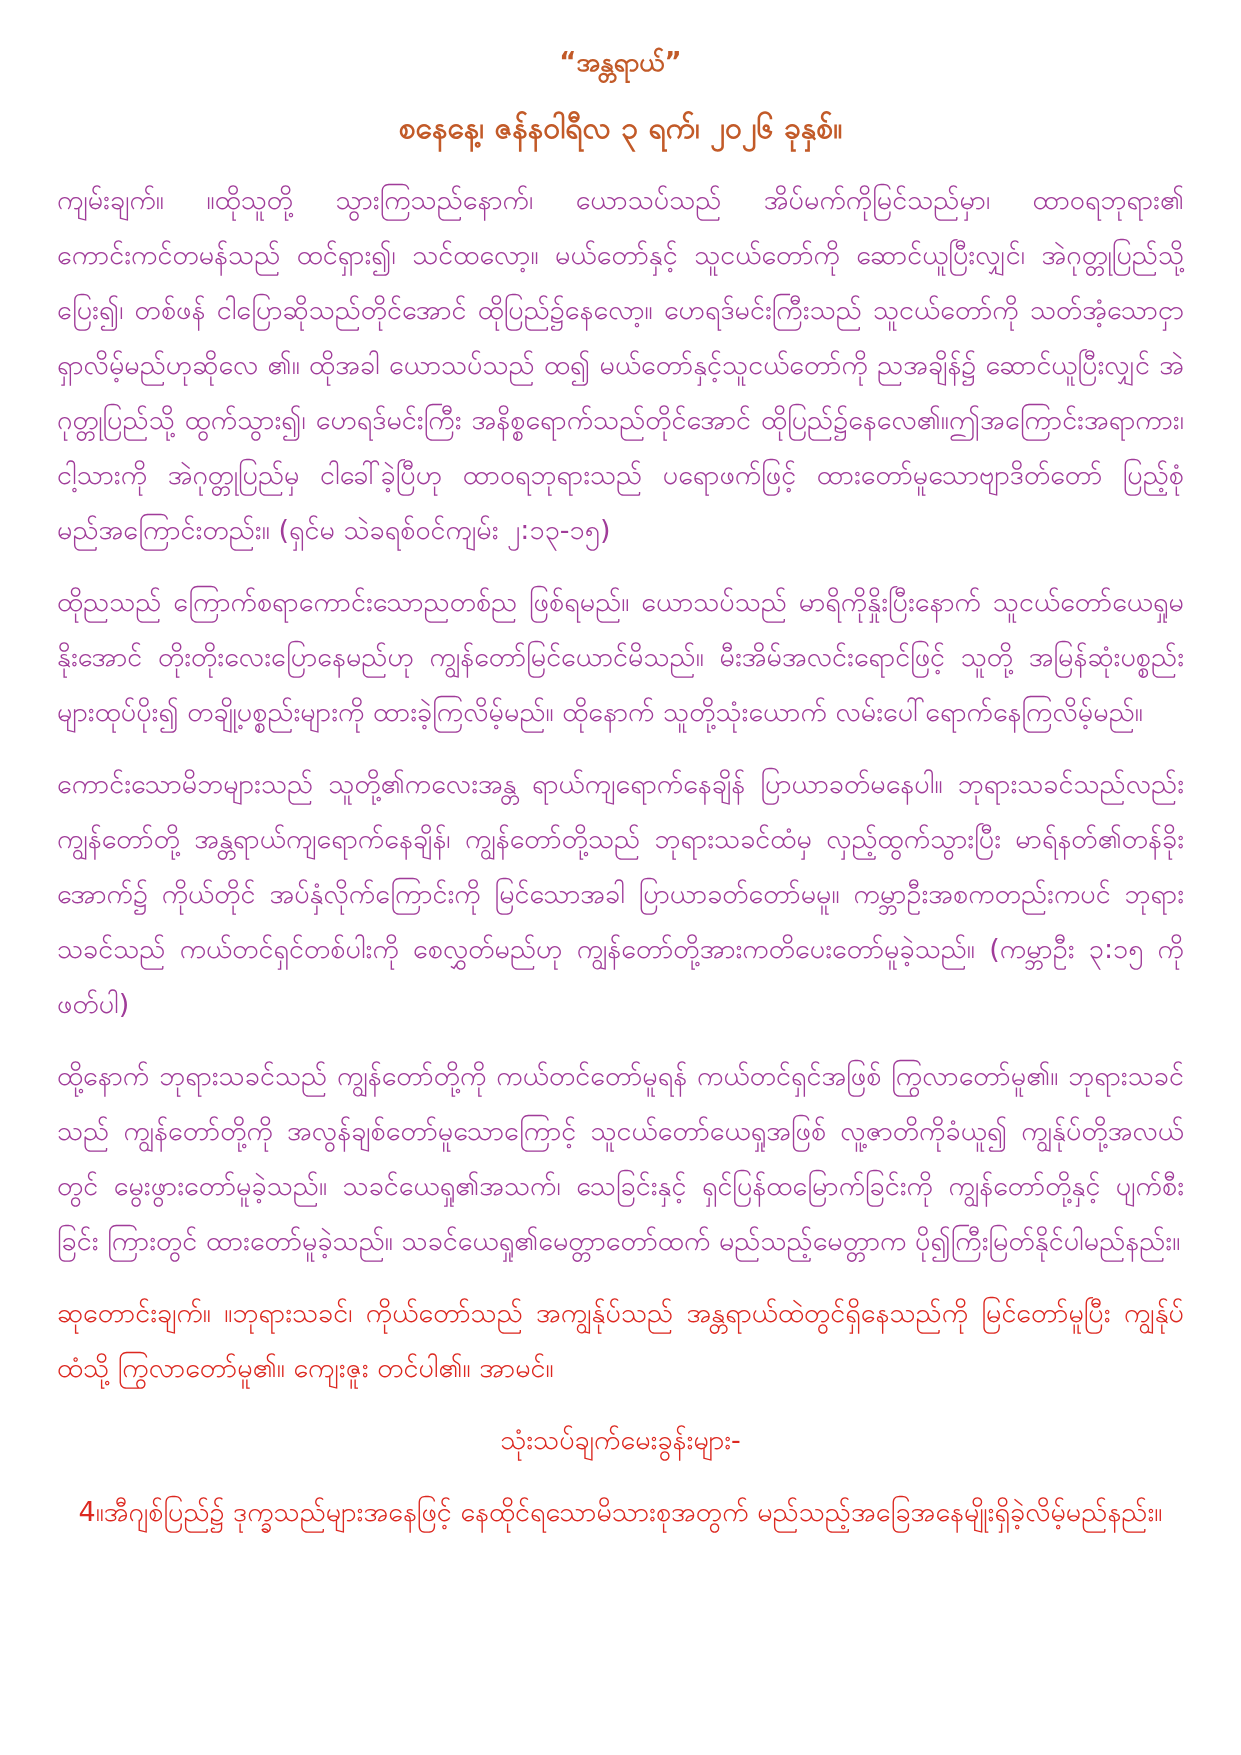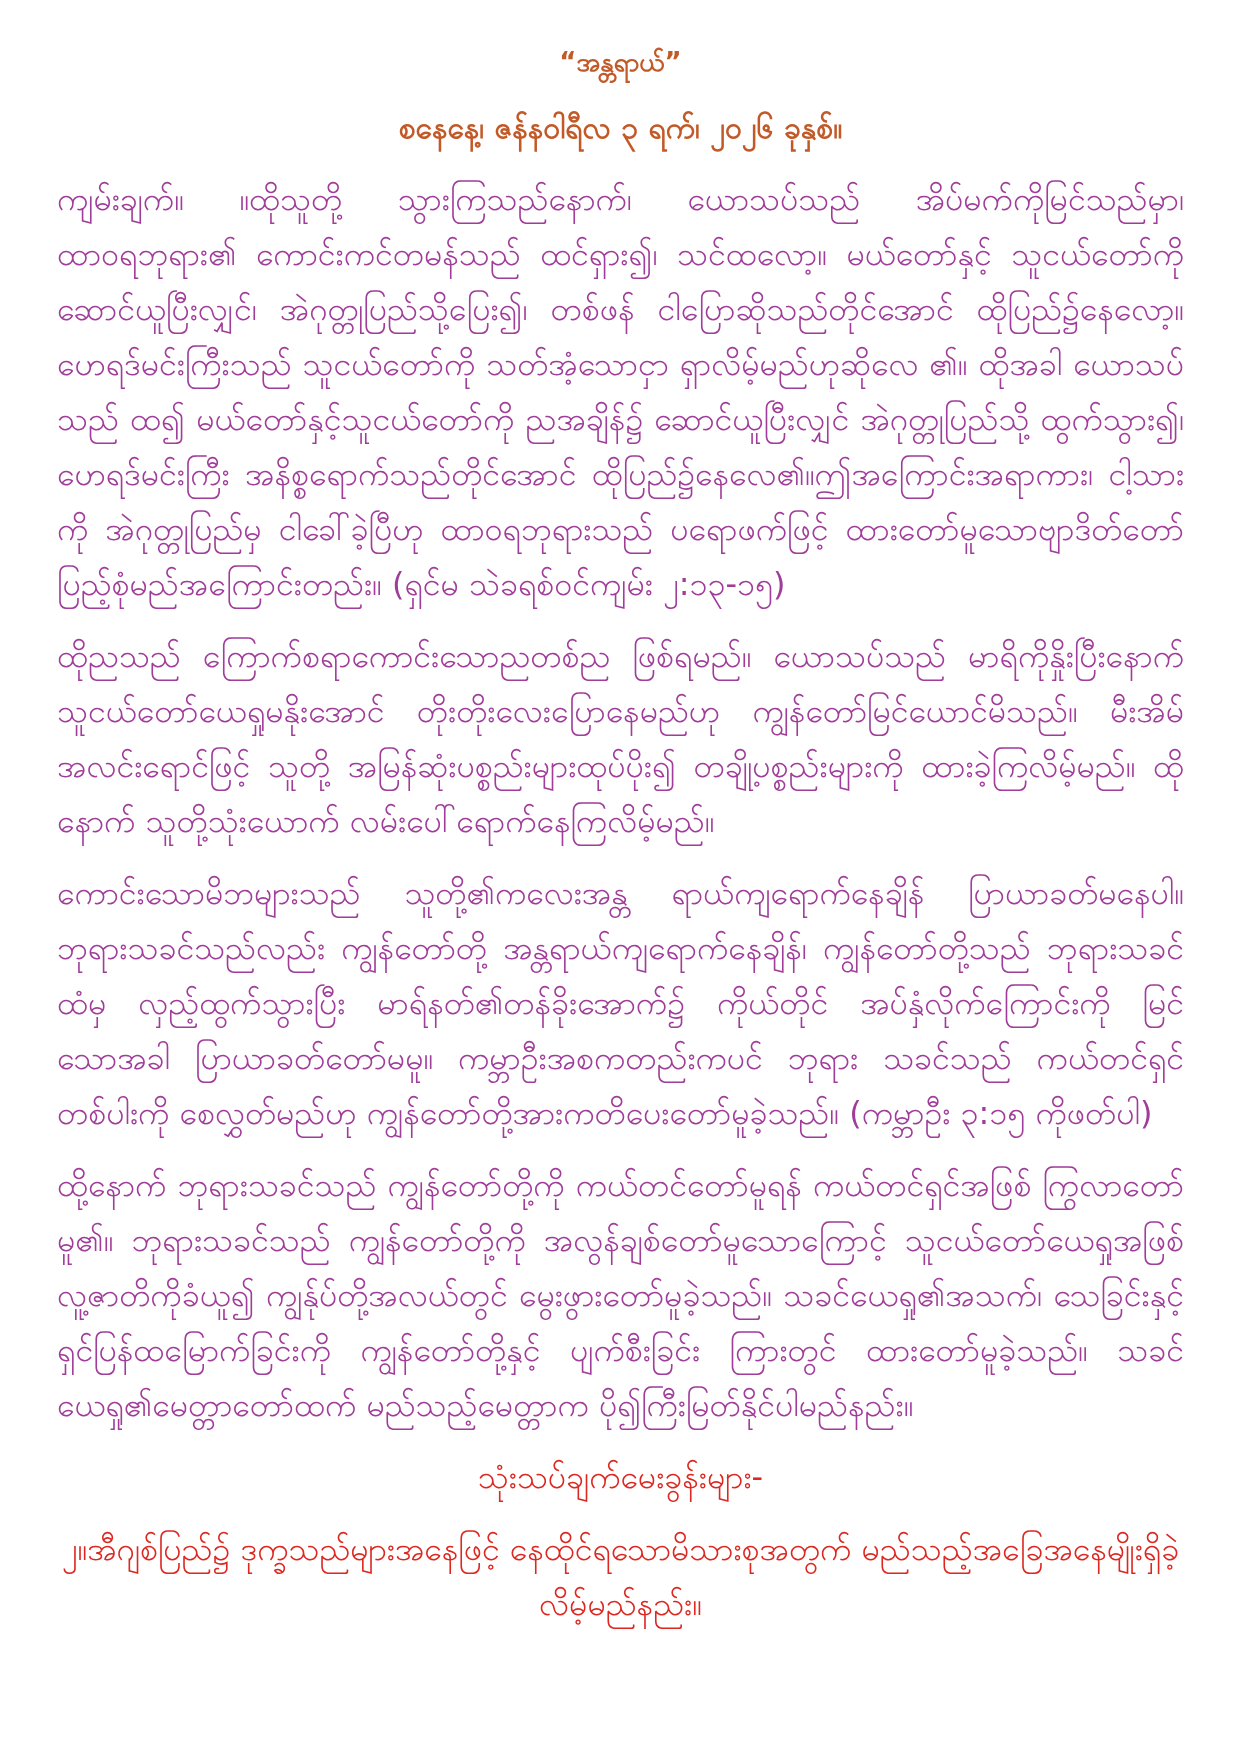--- a/index.html
+++ b/index.html
@@ -25,21 +25,21 @@
     color: #c25a28;
     font-weight: bold;
     font-size: 30px;
     line-height: 40px;
     margin-top: 26px;
   }
   .body-text {
     margin-top: 24px;
   }
   .para {
-    font-size: 32px;
+    font-size: 27px;
     line-height: 55px;
     text-align: justify;
     margin-bottom: 17px;
   }
   .purple { color: #a03c99; }
   .red { color: #dc2820; }
   .single-line {
     text-align: center;
   }
 </style>
@@ -55,22 +55,23 @@
   <div class="body-text">
 
     <p class="para purple">ကျမ်းချက်။ ။ထိုသူတို့ သွားကြသည်နောက်၊ ယောသပ်သည် အိပ်မက်ကိုမြင်သည်မှာ၊ ထာဝရဘုရား၏ ကောင်းကင်တမန်သည် ထင်ရှား၍၊ သင်ထလော့။ မယ်တော်နှင့် သူငယ်တော်ကို ဆောင်ယူပြီးလျှင်၊ အဲဂုတ္တုပြည်သို့ပြေး၍၊ တစ်ဖန် ငါပြောဆိုသည်တိုင်အောင် ထိုပြည်၌နေလော့။ ဟေရဒ်မင်းကြီးသည် သူငယ်တော်ကို သတ်အံ့သောငှာ ရှာလိမ့်မည်ဟုဆိုလေ ၏။ ထိုအခါ ယောသပ်သည် ထ၍ မယ်တော်နှင့်သူငယ်တော်ကို ညအချိန်၌ ဆောင်ယူပြီးလျှင် အဲဂုတ္တုပြည်သို့ ထွက်သွား၍၊ ဟေရဒ်မင်းကြီး အနိစ္စရောက်သည်တိုင်အောင် ထိုပြည်၌နေလေ၏။ဤအကြောင်းအရာကား၊ ငါ့သားကို အဲဂုတ္တုပြည်မှ ငါခေါ်ခဲ့ပြီဟု ထာဝရဘုရားသည် ပရောဖက်ဖြင့် ထားတော်မူသောဗျာဒိတ်တော် ပြည့်စုံမည်အကြောင်းတည်း။ (ရှင်မ သဲခရစ်ဝင်ကျမ်း ၂:၁၃-၁၅)</p>
 
     <p class="para purple">ထိုညသည် ကြောက်စရာကောင်းသောညတစ်ည ဖြစ်ရမည်။ ယောသပ်သည် မာရိကိုနှိုးပြီးနောက် သူငယ်တော်ယေရှုမနိုးအောင် တိုးတိုးလေးပြောနေမည်ဟု ကျွန်တော်မြင်ယောင်မိသည်။ မီးအိမ်အလင်းရောင်ဖြင့် သူတို့ အမြန်ဆုံးပစ္စည်းများထုပ်ပိုး၍ တချို့ပစ္စည်းများကို ထားခဲ့ကြလိမ့်မည်။ ထိုနောက် သူတို့သုံးယောက် လမ်းပေါ်ရောက်နေကြလိမ့်မည်။</p>
 
     <p class="para purple">ကောင်းသောမိဘများသည် သူတို့၏ကလေးအန္တ ရာယ်ကျရောက်နေချိန် ပြာယာခတ်မနေပါ။ ဘုရားသခင်သည်လည်း ကျွန်တော်တို့ အန္တရာယ်ကျရောက်နေချိန်၊ ကျွန်တော်တို့သည် ဘုရားသခင်ထံမှ လှည့်ထွက်သွားပြီး မာရ်နတ်၏တန်ခိုးအောက်၌ ကိုယ်တိုင် အပ်နှံလိုက်ကြောင်းကို မြင်သောအခါ ပြာယာခတ်တော်မမူ။ ကမ္ဘာဦးအစကတည်းကပင် ဘုရား သခင်သည် ကယ်တင်ရှင်တစ်ပါးကို စေလွှတ်မည်ဟု ကျွန်တော်တို့အားကတိပေးတော်မူခဲ့သည်။ (ကမ္ဘာဦး ၃:၁၅ ကိုဖတ်ပါ)</p>
 
     <p class="para purple">ထို့နောက် ဘုရားသခင်သည် ကျွန်တော်တို့ကို ကယ်တင်တော်မူရန် ကယ်တင်ရှင်အဖြစ် ကြွလာတော်မူ၏။ ဘုရားသခင်သည် ကျွန်တော်တို့ကို အလွန်ချစ်တော်မူသောကြောင့် သူငယ်တော်ယေရှုအဖြစ် လူ့ဇာတိကိုခံယူ၍ ကျွန်ုပ်တို့အလယ်တွင် မွေးဖွားတော်မူခဲ့သည်။ သခင်ယေရှု၏အသက်၊ သေခြင်းနှင့် ရှင်ပြန်ထမြောက်ခြင်းကို ကျွန်တော်တို့နှင့် ပျက်စီးခြင်း ကြားတွင် ထားတော်မူခဲ့သည်။ သခင်ယေရှု၏မေတ္တာတော်ထက် မည်သည့်မေတ္တာက ပို၍ကြီးမြတ်နိုင်ပါမည်နည်း။</p>
 
+    <p class="para red">ဆုတောင်းချက်။ ။ဘုရားသခင်၊ ကိုယ်တော်သည် အကျွန်ုပ်သည် အန္တရာယ်ထဲတွင်ရှိနေသည်ကို မြင်တော်မူပြီး ကျွန်ုပ်ထံသို့ ကြွလာတော်မူ၏။ ကျေးဇူး တင်ပါ၏။ အာမင်။</p>
 
     <p class="para red single-line">သုံးသပ်ချက်မေးခွန်းများ-</p>
 
 
-    <p class="para red single-line">၂။အီဂျစ်ပြည်၌ ဒုက္ခသည်များအနေဖြင့် နေထိုင်ရသောမိသားစုအတွက် မည်သည့်အခြေအနေမျိုးရှိခဲ့လိမ့်မည်နည်း။</p>
+    <p class="para red single-line">4။အီဂျစ်ပြည်၌ ဒုက္ခသည်များအနေဖြင့် နေထိုင်ရသောမိသားစုအတွက် မည်သည့်အခြေအနေမျိုးရှိခဲ့လိမ့်မည်နည်း။</p>
 
 
   </div>
 
 </div>
 
 </body></html>

